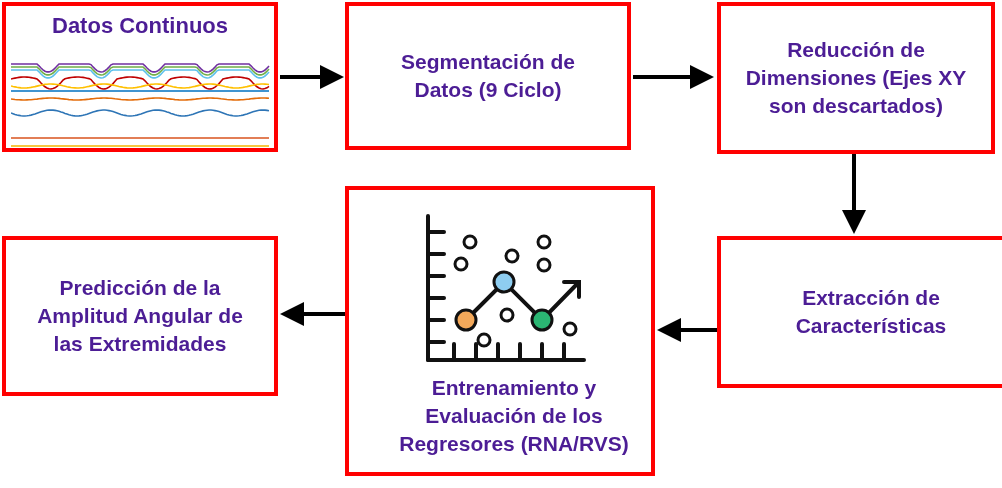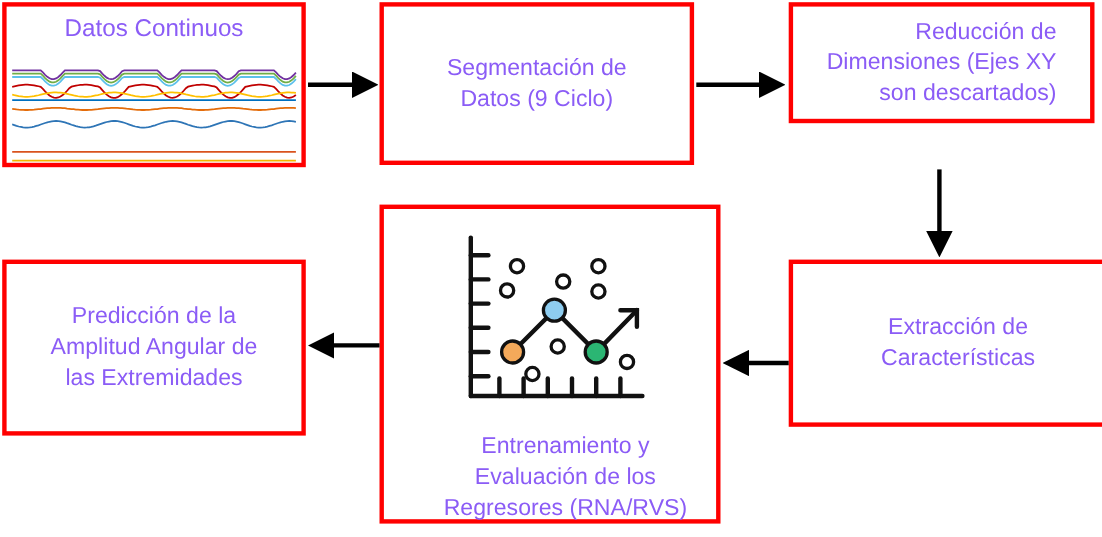--- a/index.html
+++ b/index.html
@@ -1,25 +1,25 @@
 <!DOCTYPE html>
 <html><head>
 <meta charset="utf-8">
 <style>
   html,body{margin:0;padding:0;background:#fff;}
   body{width:1002px;height:488px;position:relative;overflow:hidden;font-family:"Liberation Sans",sans-serif;}
   .box{position:absolute;border:4px solid #ff0000;box-sizing:border-box;background:#fff;display:flex;align-items:center;justify-content:center;text-align:center;}
-  .label{font-weight:normal;font-size:21px;line-height:28px;color:#8b5cf6;white-space:pre-line;}
+  .label{font-weight:bold;font-size:21px;line-height:28px;color:#4c1d95;white-space:pre-line;}
   #b1{left:2px;top:2px;width:276px;height:150px;display:block;}
   #b1 .label{margin-top:6px;font-size:22px;}
   #b2{left:345px;top:2px;width:286px;height:148px;}
-  #b3{left:717px;top:2px;width:278px;height:110px;text-align:right;}
+  #b3{left:717px;top:2px;width:278px;height:152px;}
   #b4{left:717px;top:236px;width:308px;height:152px;}
   #b5{left:345px;top:186px;width:310px;height:290px;display:block;}
-  #b5 .label{position:absolute;left:0;right:0;top:202px;padding-left:28px;}
+  #b5 .label{position:absolute;left:0;right:0;top:184px;padding-left:28px;}
   #b6{left:2px;top:236px;width:276px;height:160px;}
   svg.overlay{position:absolute;left:0;top:0;}
 </style>
 </head>
 <body>
 
 <div class="box" id="b1">
   <div class="label">Datos Continuos</div>
   <svg width="262" height="110" style="position:absolute;left:5px;top:40px" id="sig">
       <path d="M0,18.0L2,18.0L4,18.0L6,18.0L8,18.0L10,18.0L12,18.0L14,18.0L16,18.0L18,18.0L20,18.0L22,18.0L24,18.0L26,18.0L28,19.8L30,22.0L32,23.8L34,25.2L36,25.9L38,25.9L40,25.3L42,24.0L44,22.2L46,20.0L48,18.0L50,18.0L52,18.0L54,18.0L56,18.0L58,18.0L60,18.0L62,18.0L64,18.0L66,18.0L68,18.0L70,18.0L72,18.0L74,18.0L76,18.0L78,18.0L80,18.6L82,20.9L84,22.9L86,24.6L88,25.6L90,26.0L92,25.7L94,24.7L96,23.1L98,21.1L100,18.8L102,18.0L104,18.0L106,18.0L108,18.0L110,18.0L112,18.0L114,18.0L116,18.0L118,18.0L120,18.0L122,18.0L124,18.0L126,18.0L128,18.0L130,18.0L132,18.0L134,19.8L136,22.0L138,23.8L140,25.2L142,25.9L144,25.9L146,25.3L148,24.0L150,22.2L152,20.0L154,18.0L156,18.0L158,18.0L160,18.0L162,18.0L164,18.0L166,18.0L168,18.0L170,18.0L172,18.0L174,18.0L176,18.0L178,18.0L180,18.0L182,18.0L184,18.0L186,18.6L188,20.9L190,22.9L192,24.6L194,25.6L196,26.0L198,25.7L200,24.7L202,23.1L204,21.1L206,18.8L208,18.0L210,18.0L212,18.0L214,18.0L216,18.0L218,18.0L220,18.0L222,18.0L224,18.0L226,18.0L228,18.0L230,18.0L232,18.0L234,18.0L236,18.0L238,18.0L240,19.8L242,22.0L244,23.8L246,25.2L248,25.9L250,25.9L252,25.3L254,24.0L256,22.2L258,20.0" stroke="#7030a0" fill="none" stroke-width="1.6"></path>

